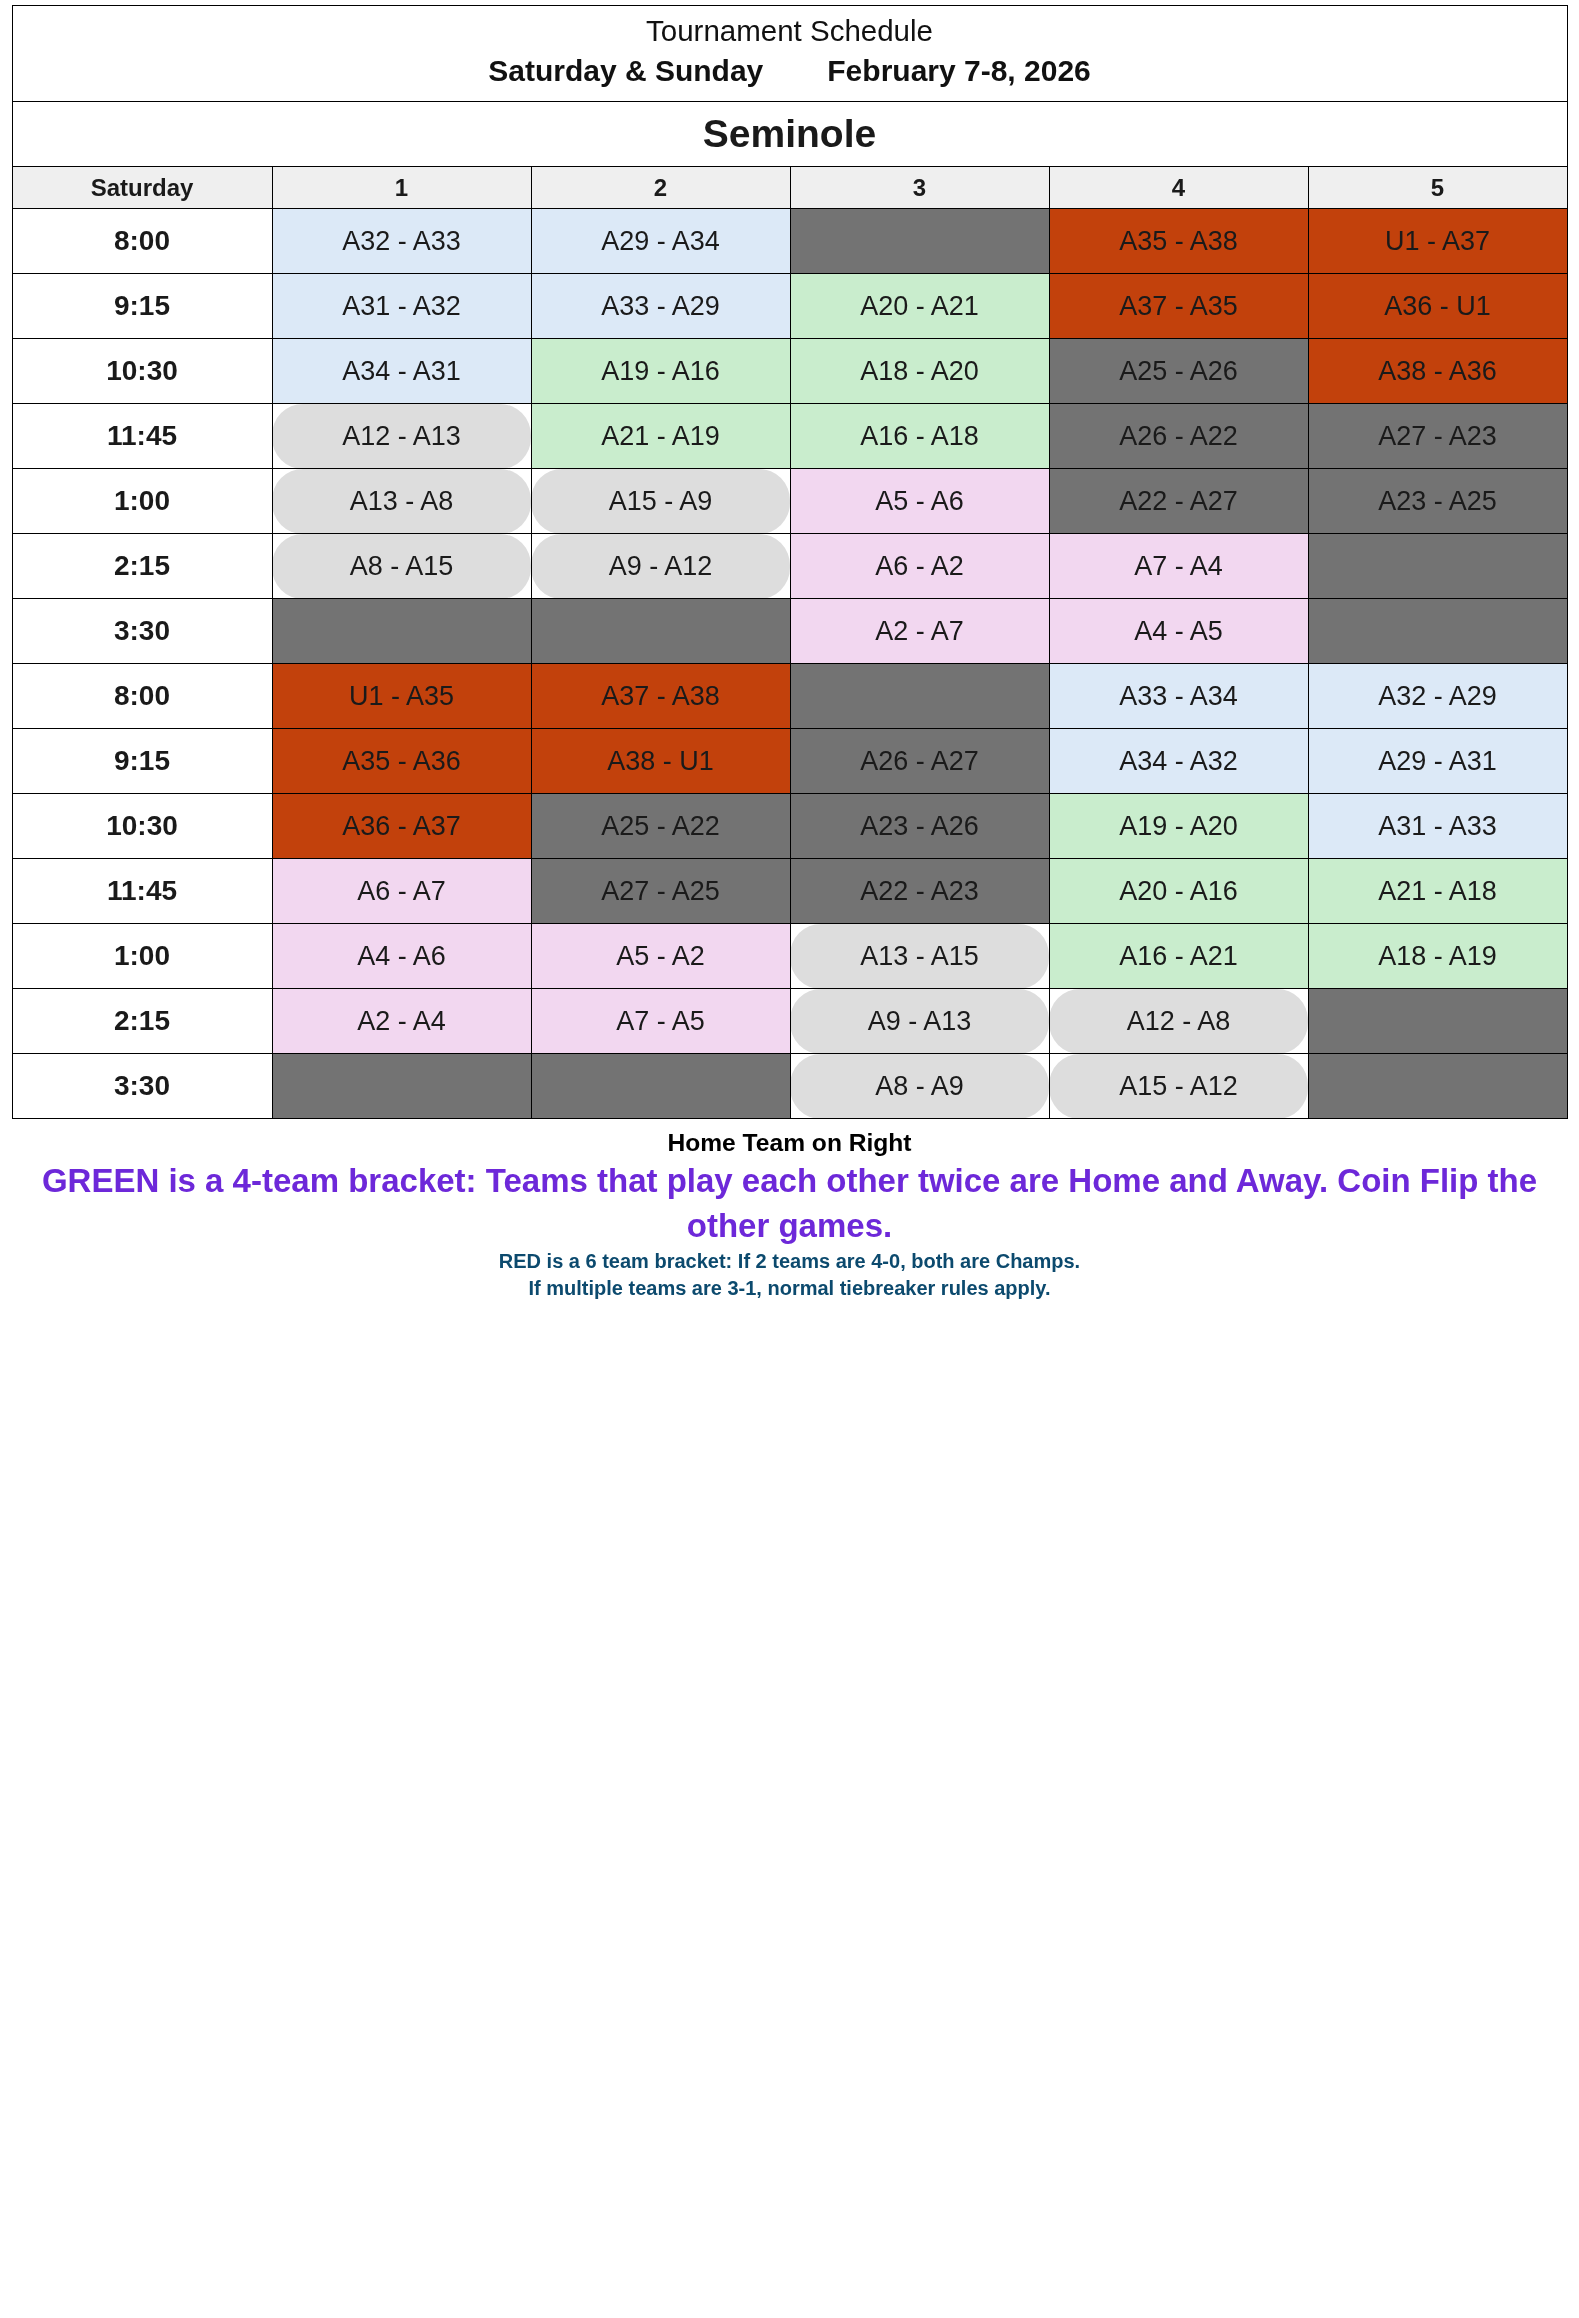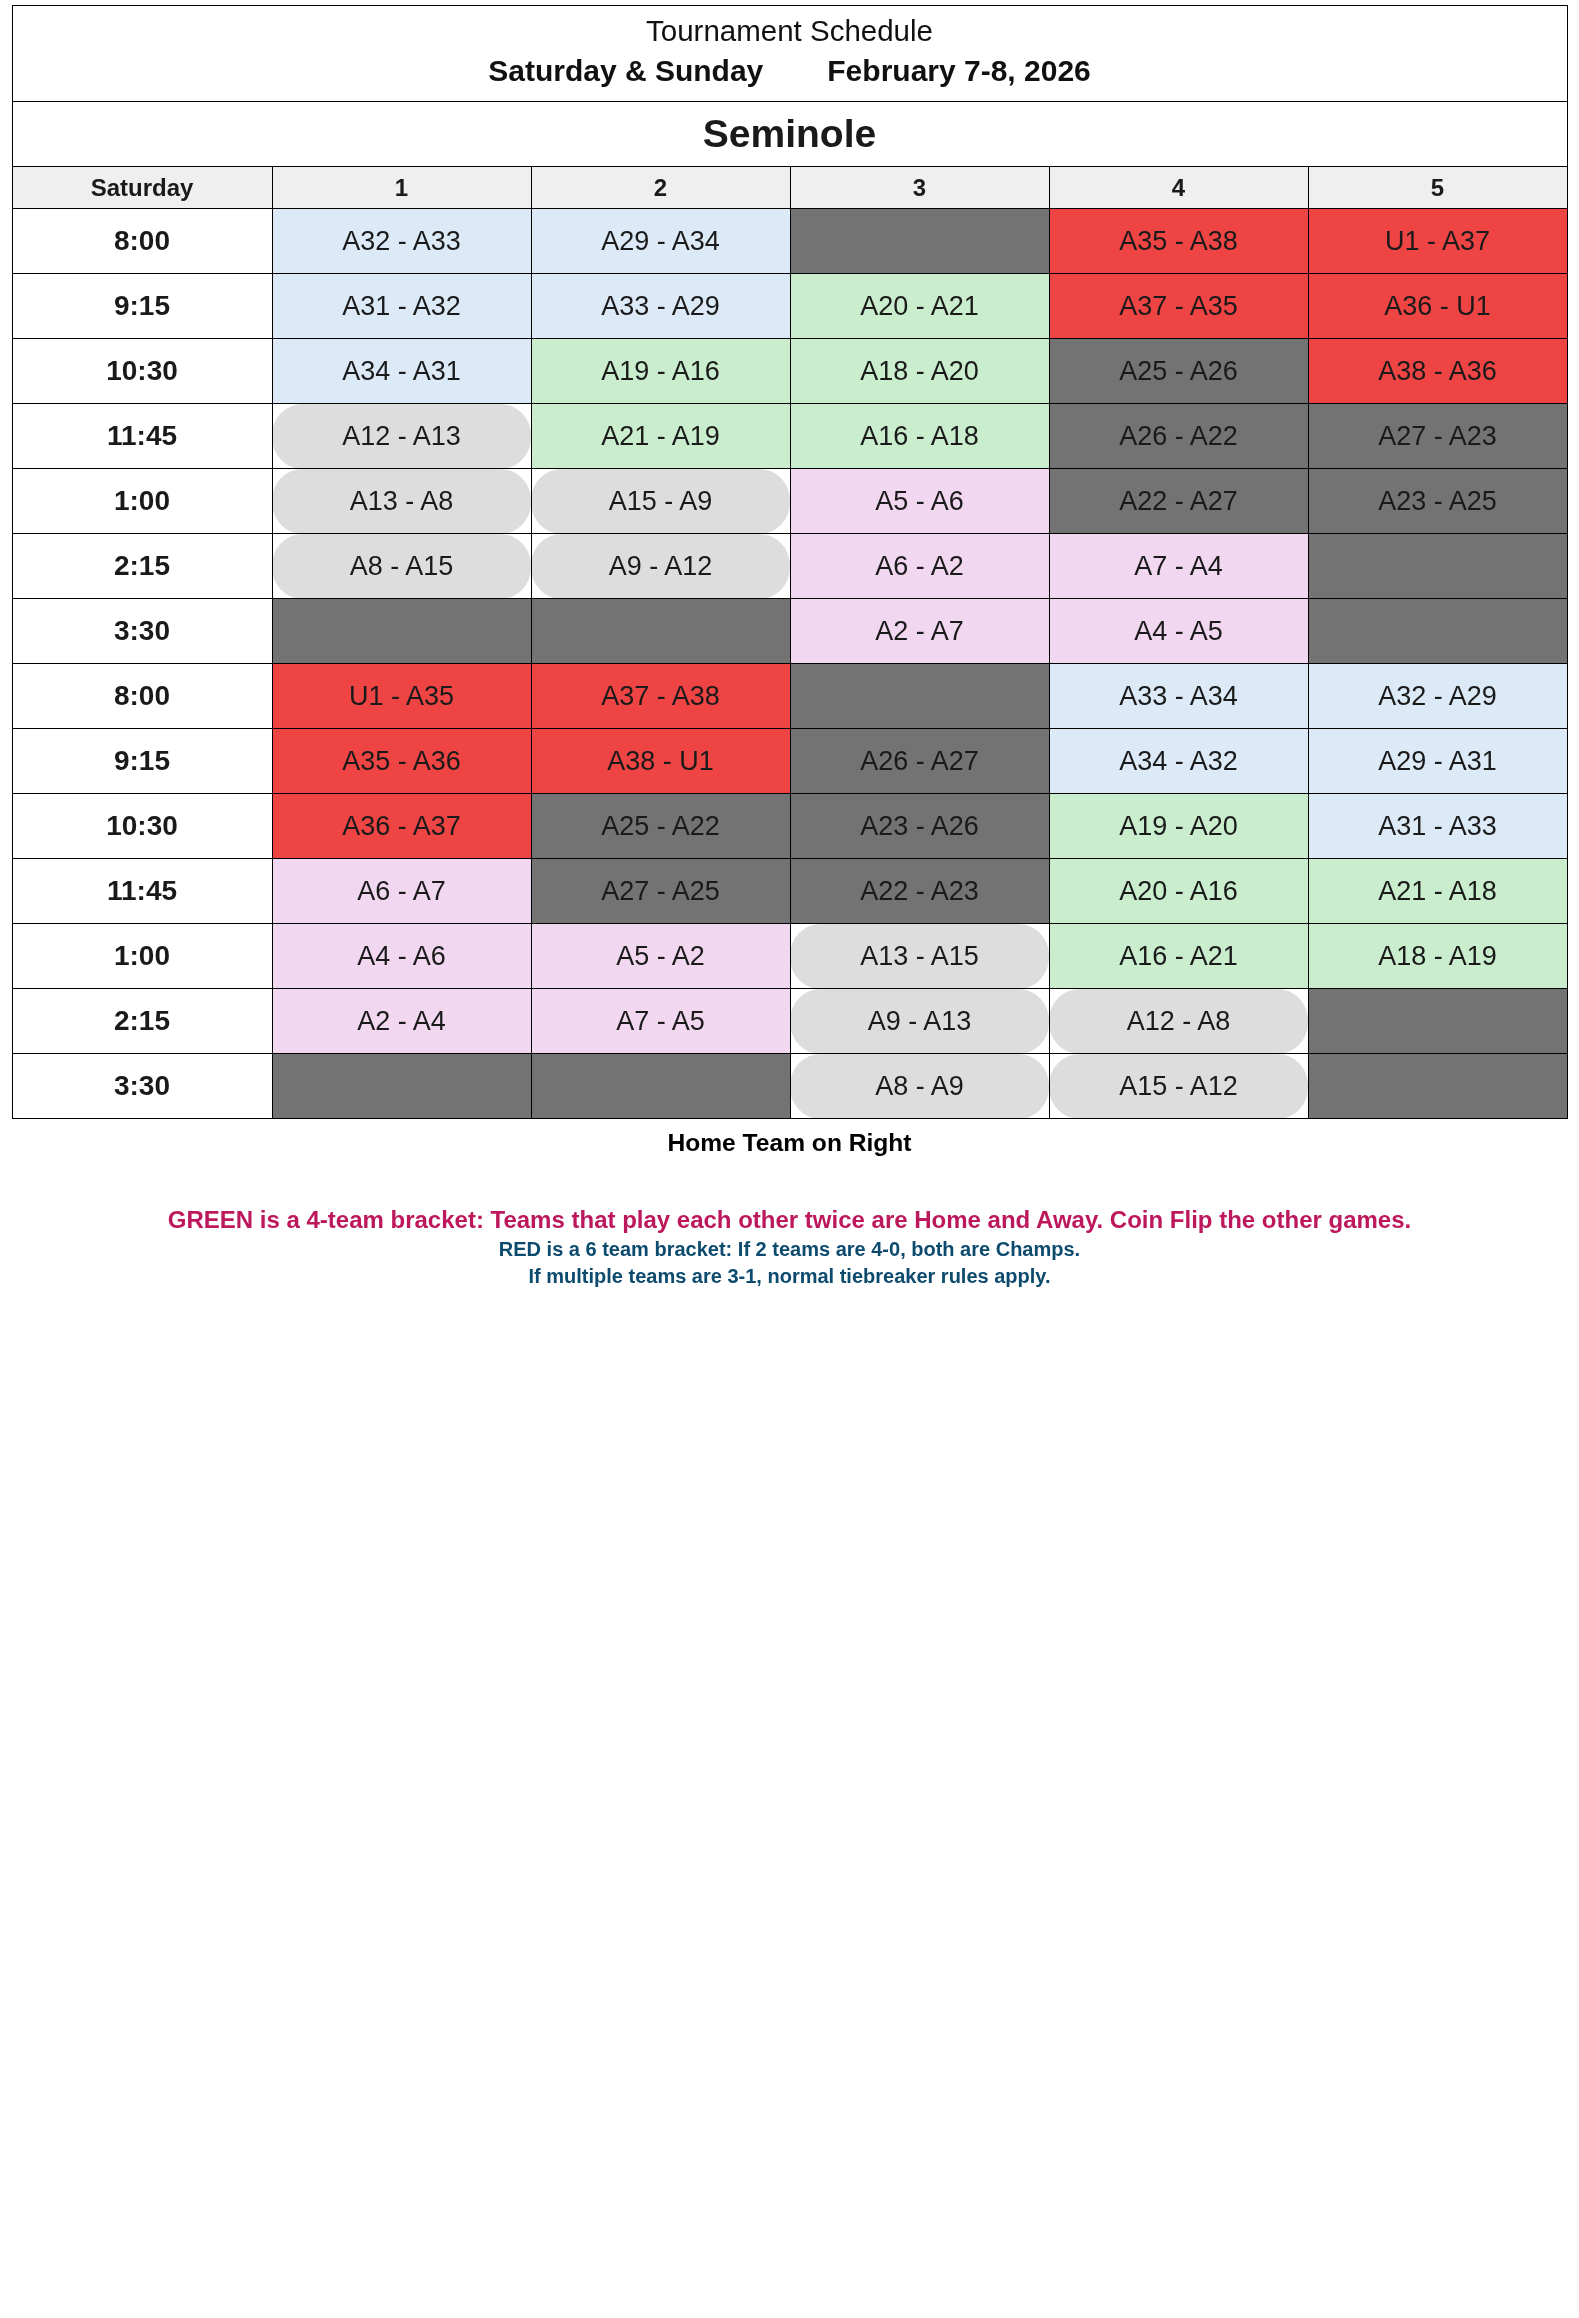--- a/index.html
+++ b/index.html
@@ -69,35 +69,35 @@
 
   .timecell {
     font-weight: bold;
     font-size: 28px !important;
   }
 
   .blue  { background: #dce9f7; }
   .green { background: #c9edcd; }
   .gray  { background: #dddddd; border-radius: 31px; }
   .pink  { background: #f2d7f0; }
-  .peach { background: #ef4444; }
+  .peach { background: #c2410c; }
   .white { background: #737373; }
 
   .footer {
     width: 1556px;
     box-sizing: border-box;
     text-align: center;
     padding-top: 6.6px;
   }
   .foot-line {
     font-weight: bold;
     line-height: 1.35;
   }
   .f-home  { font-size: 24.6px; color: #000000; }
-  .f-green { font-size: 24px; color: #be185d; margin-top: 45px; }
+  .f-green { font-size: 33px; color: #6d28d9; }
   .f-red   { font-size: 20px; color: #0c4a6e; }
 </style>
 </head>
 <body>
 
 <div class="page">
   <table class="sched">
     <colgroup>
       <col class="c0">
         <col class="c1">

